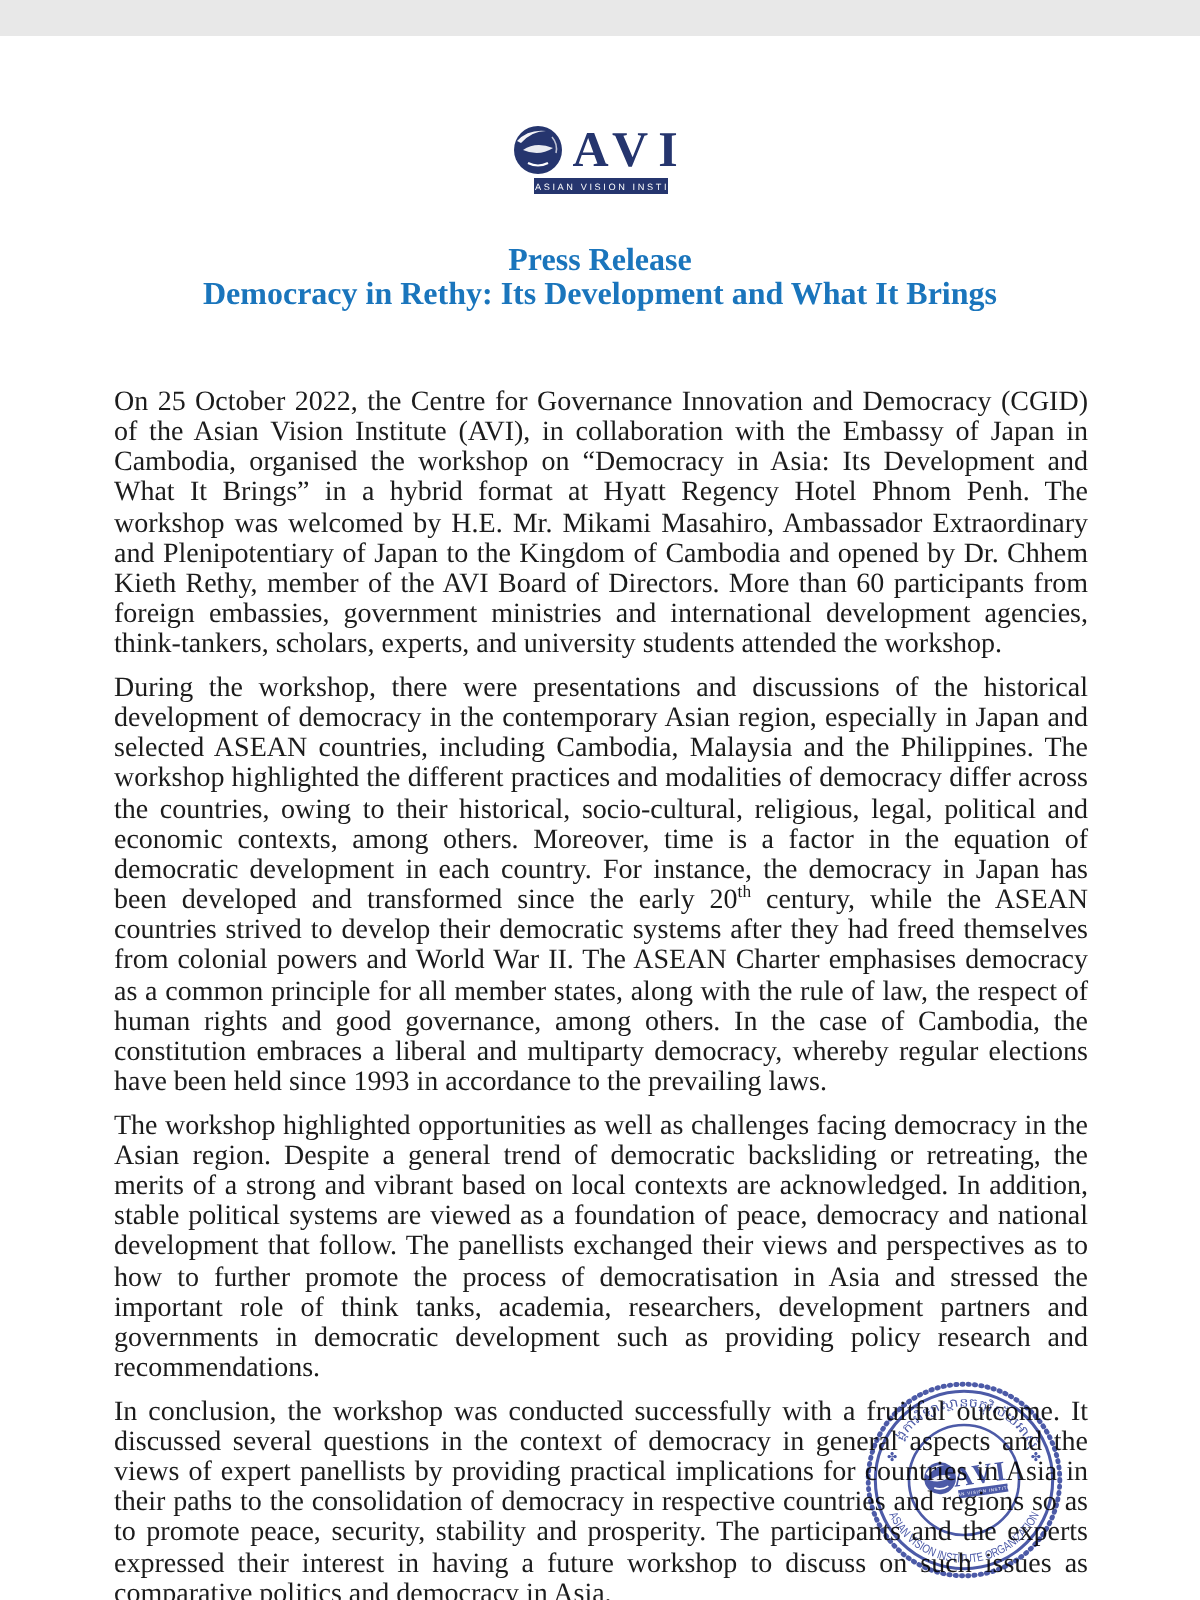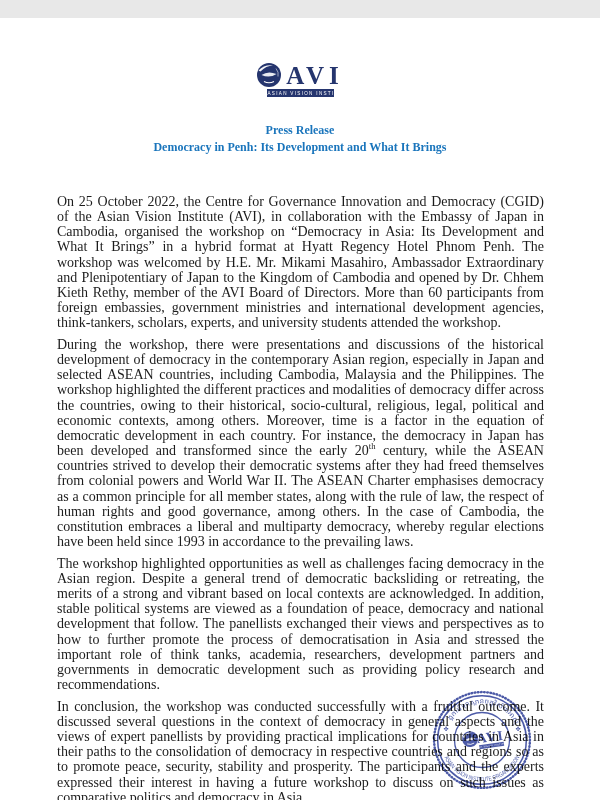--- a/index.html
+++ b/index.html
@@ -52,21 +52,21 @@
 
   
   .title {
     position: absolute;
     top: 104px;
     left: 0;
     width: 100%;
     text-align: center;
     color: #1a75bc;
     font-weight: bold;
-    font-size: 12px;
+    font-size: 16px;
     line-height: 17px;
   }
 
   
   .content {
     position: absolute;
     top: 176px;
     left: 57px;
     width: 487px;
     color: #1c1c1c;
@@ -119,21 +119,21 @@
         <path d="M8,19.5 Q13,22 18,19.5" stroke="#ffffff" stroke-width="1.1" fill="none"></path>
         <path d="M20,6.5 Q23,10 22,14.5" stroke="#ffffff" stroke-width="0.8" fill="none" opacity="0.7"></path>
       </svg>
       <span class="logo-wordmark">AVI</span>
     </div>
     <div class="logo-bar">ASIAN VISION INSTITUTE</div>
   </div>
 
   <div class="title">
     <div>Press Release</div>
-    <div>Democracy in Penh: Its Development and What It Brings</div>
+    <div>Democracy in Rethy: Its Development and What It Brings</div>
   </div>
 
   <div class="content">
     <p>On 25 October 2022, the Centre for Governance Innovation and Democracy (CGID) of the Asian Vision Institute (AVI), in collaboration with the Embassy of Japan in Cambodia, organised the workshop on “Democracy in Asia: Its Development and What It Brings” in a hybrid format at Hyatt Regency Hotel Phnom Penh. The workshop was welcomed by H.E. Mr. Mikami Masahiro, Ambassador Extraordinary and Plenipotentiary of Japan to the Kingdom of Cambodia and opened by Dr. Chhem Kieth Rethy, member of the AVI Board of Directors. More than 60 participants from foreign embassies, government ministries and international development agencies, think-tankers, scholars, experts, and university students attended the workshop.</p>
     <p><span>During the workshop, there were presentations and discussions of the historical development of democracy in the contemporary Asian region, especially in Japan and selected ASEAN countries, including Cambodia, Malaysia and the Philippines. The workshop highlighted the different practices and modalities of democracy differ across the countries, owing to their historical, socio-cultural, religious, legal, political and economic contexts, among others. Moreover, time is a factor in the equation of democratic development in each country. For instance, the democracy in Japan has been developed and transformed since the early 20</span><sup>th</sup><span> century, while the ASEAN countries strived to develop their democratic systems after they had freed themselves from colonial powers and World War II. The ASEAN Charter emphasises democracy as a common principle for all member states, along with the rule of law, the respect of human rights and good governance, among others. In the case of Cambodia, the constitution embraces a liberal and multiparty democracy, whereby regular elections have been held since 1993 in accordance to the prevailing laws.</span></p>
     <p>The workshop highlighted opportunities as well as challenges facing democracy in the Asian region. Despite a general trend of democratic backsliding or retreating, the merits of a strong and vibrant based on local contexts are acknowledged. In addition, stable political systems are viewed as a foundation of peace, democracy and national development that follow. The panellists exchanged their views and perspectives as to how to further promote the process of democratisation in Asia and stressed the important role of think tanks, academia, researchers, development partners and governments in democratic development such as providing policy research and recommendations.</p>
     <p>In conclusion, the workshop was conducted successfully with a fruitful outcome. It discussed several questions in the context of democracy in general aspects and the views of expert panellists by providing practical implications for countries in Asia in their paths to the consolidation of democracy in respective countries and regions so as to promote peace, security, stability and prosperity. The participants and the experts expressed their interest in having a future workshop to discuss on such issues as comparative politics and democracy in Asia.</p>
   </div>
 
   <div class="stamp">

